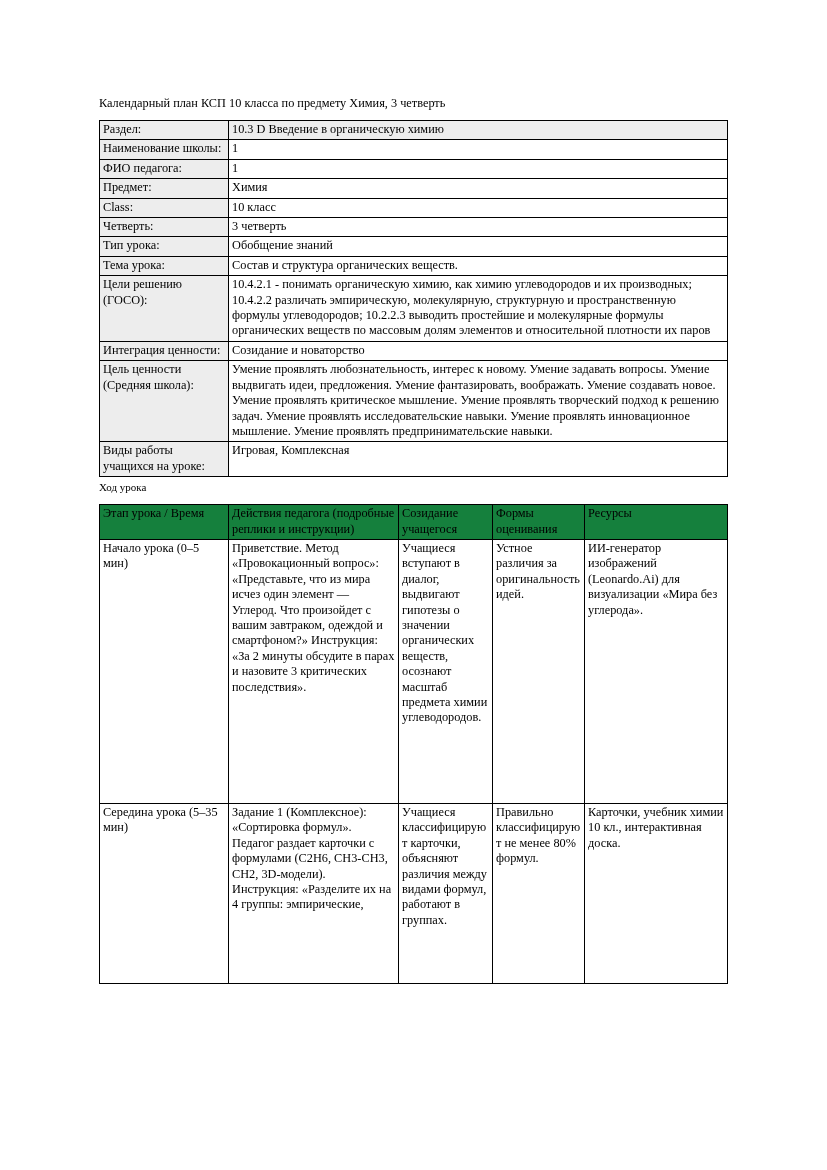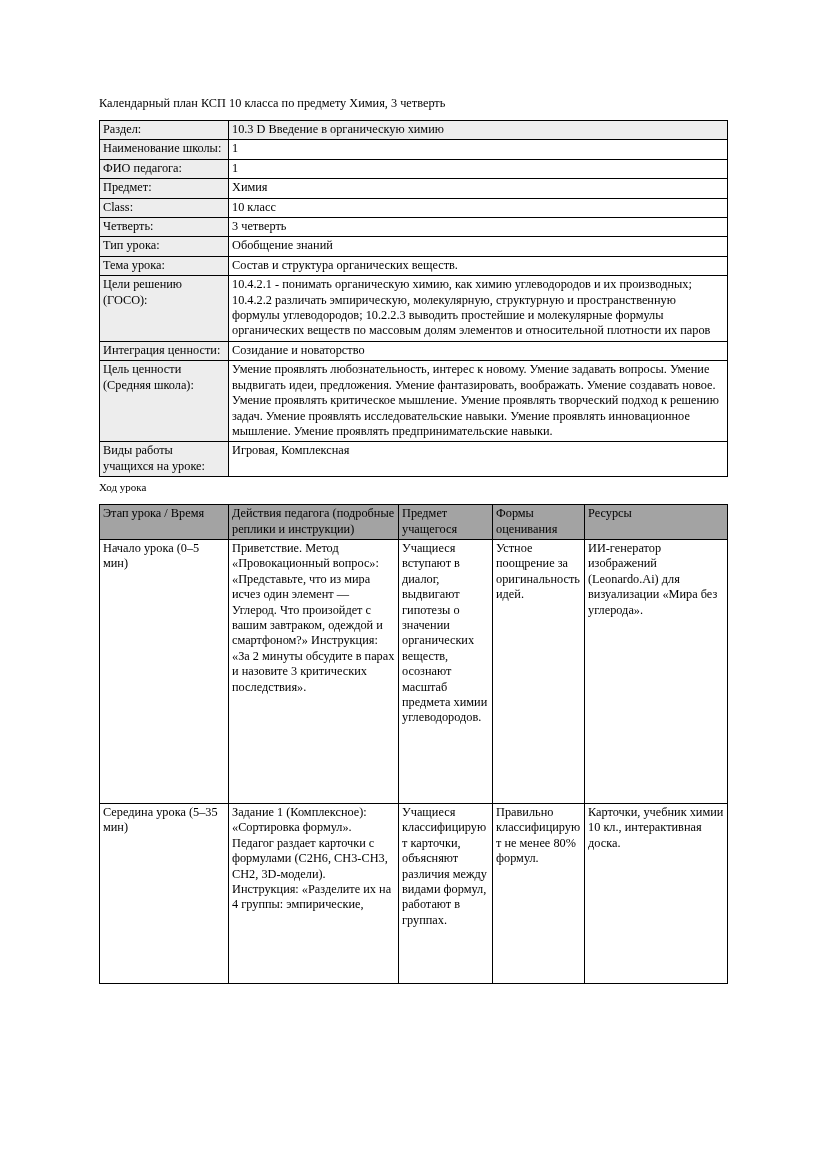--- a/index.html
+++ b/index.html
@@ -57,21 +57,21 @@
     font-size: 11px;
     line-height: 15px;
     margin: 3px 0 9px 0;
   }
   .flow-table col.c1 { width: 129px; }
   .flow-table col.c2 { width: 92px; }
   .flow-table col.c3 { width: 78px; }
   .flow-table col.c4 { width: 94px; }
   .flow-table col.c5 { width: 92px; }
   .flow-table col.c6 { width: 143px; }
-  .flow-table thead td { background: #a3a3a3; }
+  .flow-table thead td { background: #15803d; }
   .flow-table tbody td { background: #ffffff; }
   .flow-table .tall { height: 264px; }
   .flow-table .clipped { height: 180px; }
   .clip-wrap {
     height: 1170px;
     overflow: hidden;
   }
 </style>
 </head>
 <body>
@@ -146,31 +146,31 @@
       <col class="c2">
       <col class="c3">
       <col class="c4">
       <col class="c5">
       <col class="c6">
     </colgroup>
     <thead>
       <tr>
         <td>Этап урока / Время</td>
         <td colspan="2">Действия педагога (подробные реплики и инструкции)</td>
-        <td>Предмет учащегося</td>
+        <td>Созидание учащегося</td>
         <td>Формы оценивания</td>
         <td>Ресурсы</td>
       </tr>
     </thead>
     <tbody>
       <tr class="tall">
         <td>Начало урока (0–5 мин)</td>
         <td colspan="2">Приветствие. Метод «Провокационный вопрос»: «Представьте, что из мира исчез один элемент — Углерод. Что произойдет с вашим завтраком, одеждой и смартфоном?» Инструкция: «За 2 минуты обсудите в парах и назовите 3 критических последствия».</td>
         <td>Учащиеся вступают в диалог, выдвигают гипотезы о значении органических веществ, осознают масштаб предмета химии углеводородов.</td>
-        <td>Устное поощрение за оригинальность идей.</td>
+        <td>Устное различия за оригинальность идей.</td>
         <td>ИИ-генератор изображений (Leonardo.Ai) для визуализации «Мира без углерода».</td>
       </tr>
       <tr class="clipped">
         <td>Середина урока (5–35 мин)</td>
         <td colspan="2">Задание 1 (Комплексное): «Сортировка формул». Педагог раздает карточки с формулами (C2H6, CH3-CH3, CH2, 3D-модели). Инструкция: «Разделите их на 4 группы: эмпирические,</td>
         <td>Учащиеся классифицируют карточки, объясняют различия между видами формул, работают в группах.</td>
         <td>Правильно классифицируют не менее 80% формул.</td>
         <td>Карточки, учебник химии 10 кл., интерактивная доска.</td>
       </tr>
     </tbody>

